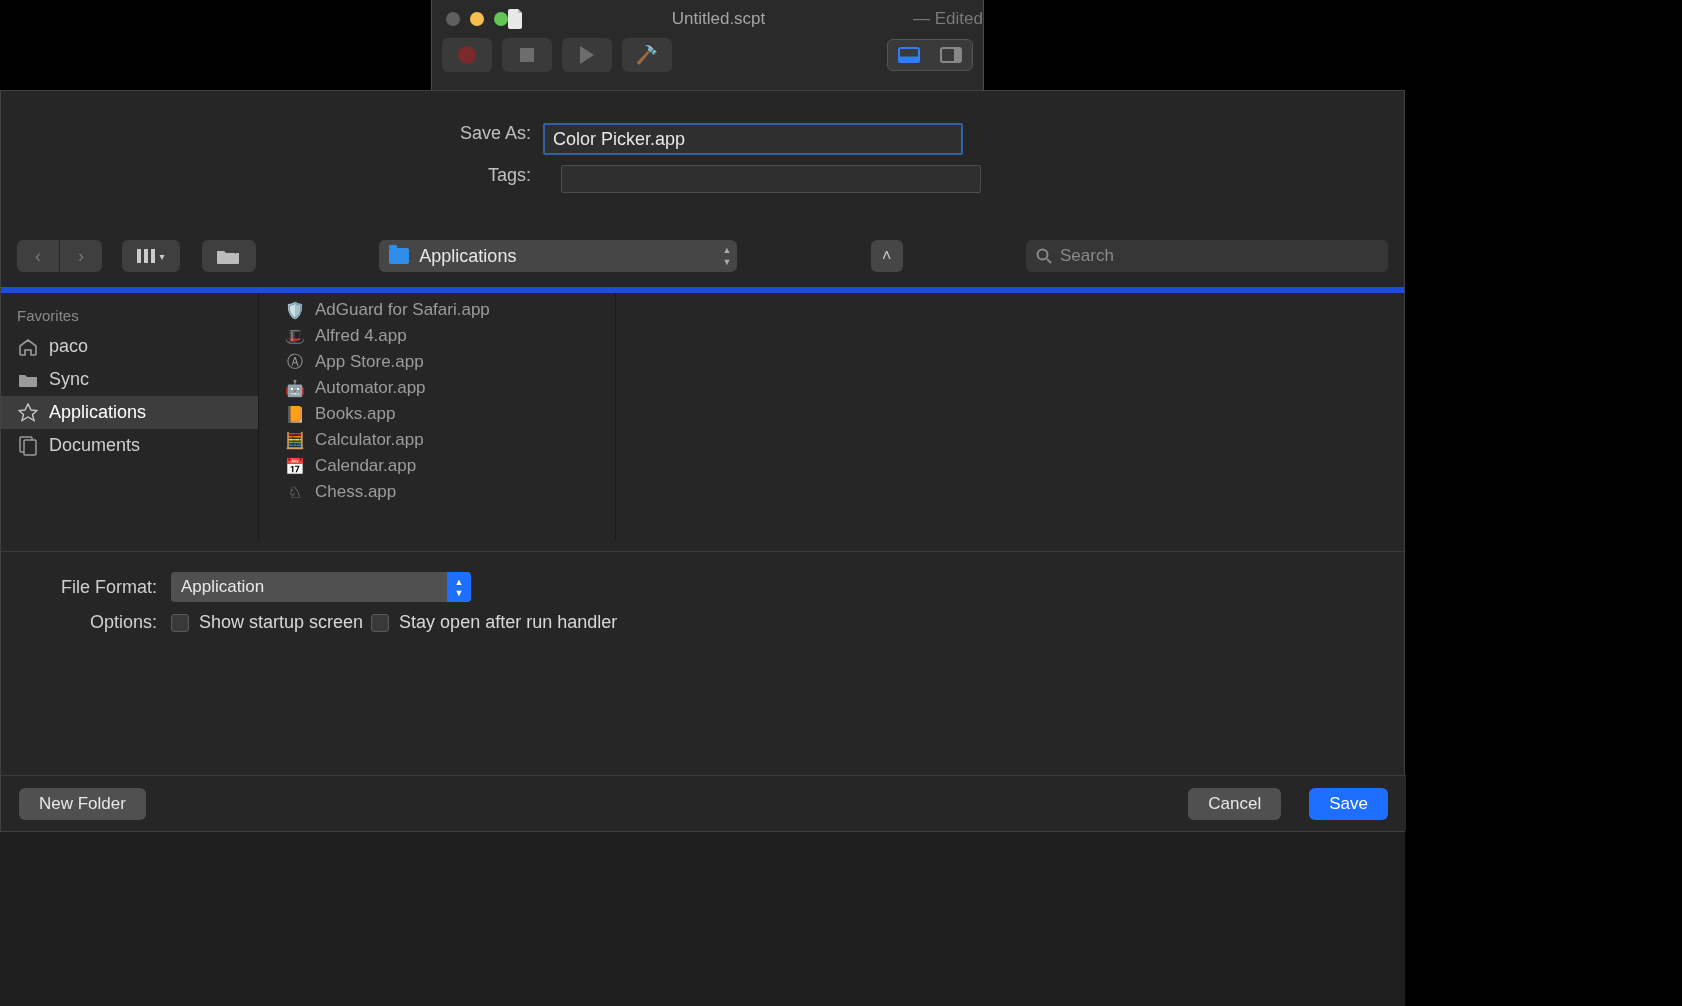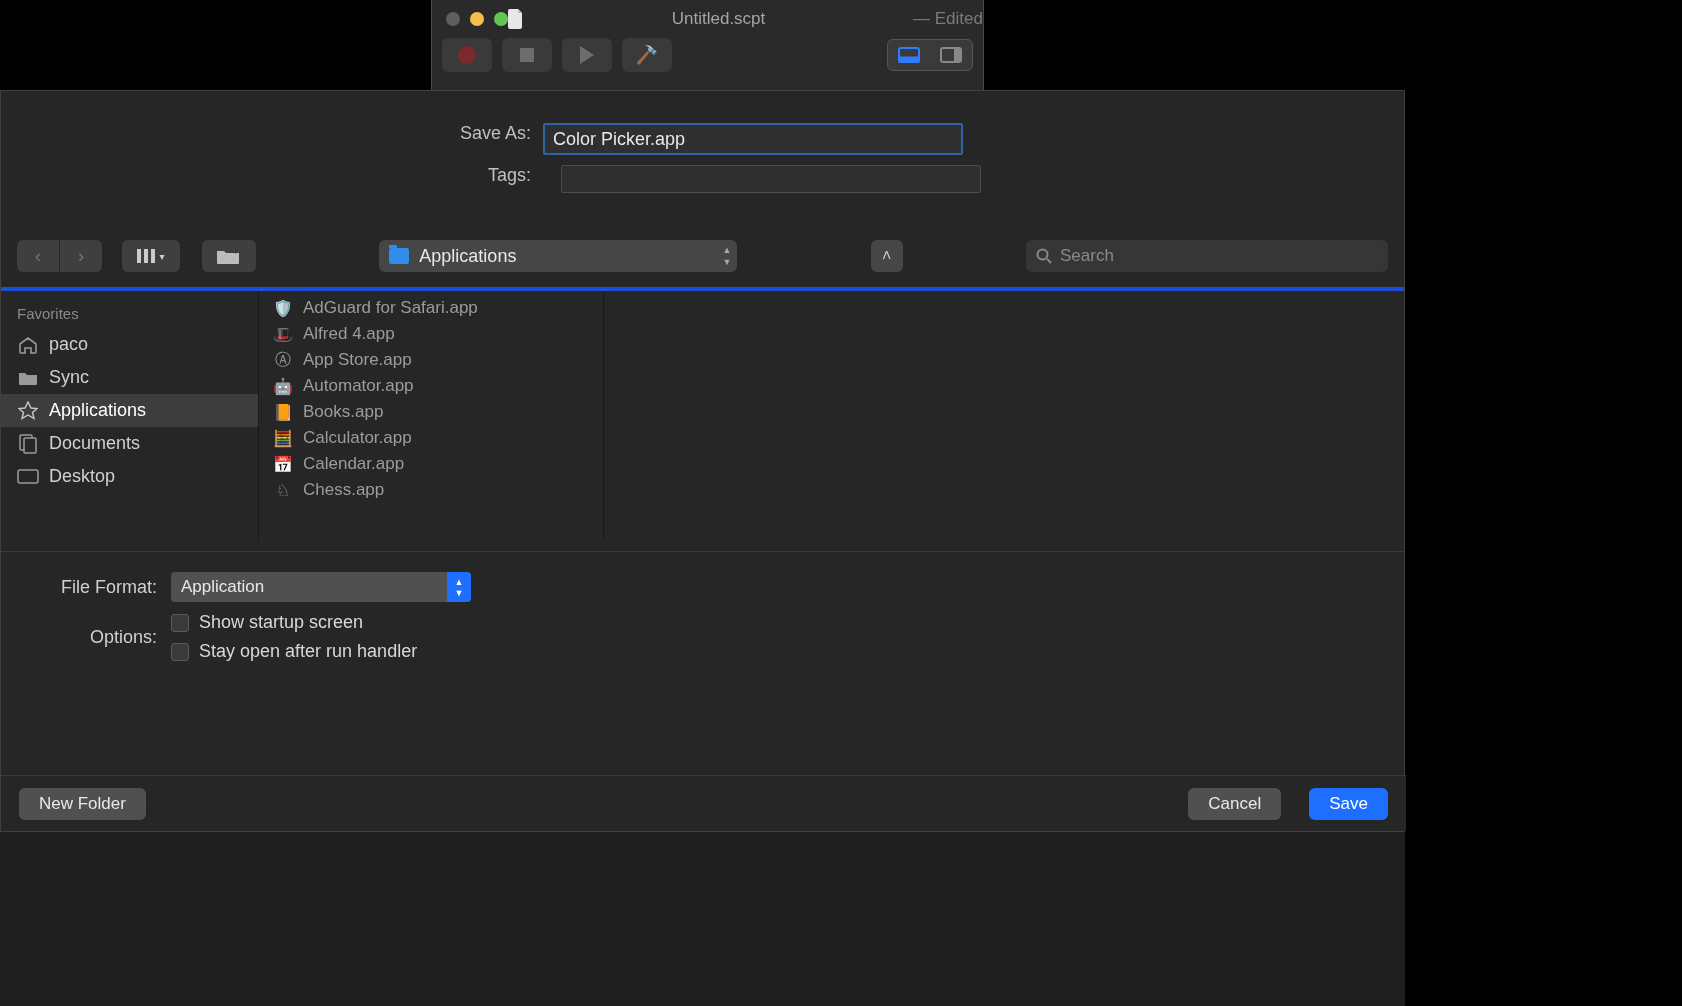--- a/index.html
+++ b/index.html
@@ -38,21 +38,21 @@
   .navgroup .navbtn:first-child { border-top-right-radius:0; border-bottom-right-radius:0; margin-right:1px;}
   .navgroup .navbtn:last-child { border-top-left-radius:0; border-bottom-left-radius:0; }
   .view-select { width:58px; height:32px; background:#3f3f3f; border-radius:6px; display:flex; align-items:center; justify-content:center; gap:4px; color:#ccc; margin-left:12px;}
   .newfolder-btn { width:54px; height:32px; background:#3f3f3f; border-radius:6px; display:flex; align-items:center; justify-content:center; margin-left:14px; }
   .loc-select { margin-left:auto; margin-right:auto; height:32px; width:358px; background:#464646; border-radius:6px; display:flex; align-items:center; padding:0 10px; gap:10px; position:relative; }
   .loc-select .stepper { position:absolute; right:6px; display:flex; flex-direction:column; gap:2px; color:#aaa; font-size:9px;}
   .loc-folder { width:20px; height:16px; background:#2e8eea; border-radius:2px; position:relative;}
   .loc-folder:before { content:""; position:absolute; top:-3px; left:0; width:8px; height:3px; background:#2e8eea; border-radius:1px 1px 0 0;}
   .collapse-btn { width:32px; height:32px; background:#464646; border-radius:6px; display:flex; align-items:center; justify-content:center; margin-left:10px; color:#ccc; }
   .search-box { margin-left:auto; width:362px; height:32px; background:#363636; border-radius:6px; display:flex; align-items:center; padding:8px 10px; gap:8px; color:#8a8a8a; font-size:17px; }
-  .browser { position:absolute; top:196px; left:0; right:0; height:254px; display:flex; border-top:4px solid #1d4ed8;}
+  .browser { position:absolute; top:196px; left:0; right:0; height:254px; display:flex; border-top:6px solid #1d4ed8;gap:12px;}
   .sidebar { width:258px; background:#262626; border-right:1px solid #1a1a1a; padding-top:10px; }
   .sb-header { font-size:15px; color:#8a8a8a; padding:4px 16px 6px; }
   .sb-item { display:flex; align-items:center; gap:10px; padding:6px 16px; font-size:18px; color:#d0d0d0; cursor:default; }
   .sb-item.active { background:#3d3d3d; color:#fff; }
   .sb-icon { width:22px; height:20px; display:flex; align-items:center; justify-content:center; color:#9a9a9a; }
   .col1 { width:345px; border-right:1px solid #1a1a1a; overflow:hidden; }
   .col1-list { padding-top:4px; }
   .f-item { display:flex; align-items:center; gap:10px; padding:3px 14px; font-size:17px; color:#9c9c9c; }
   .f-ic { width:20px; height:20px; display:inline-flex; align-items:center; justify-content:center; font-size:16px; }
   .options-area { position:absolute; top:460px; left:0; right:0; padding:20px 0 0 0; border-top:1px solid #3a3a3a;}
@@ -204,28 +204,20 @@
           </div>
           <div class="sb-item">
             <span class="sb-icon">
               <svg width="18" height="20">
                 <rect x="1" y="1" width="12" height="15" rx="1" fill="none" stroke="#9a9a9a" stroke-width="1.5"></rect>
                 <rect x="5" y="4" width="12" height="15" rx="1" fill="#262626" stroke="#9a9a9a" stroke-width="1.5"></rect>
               </svg>
             </span>
             <span>Documents</span>
           </div>
-          <div class="sb-item">
-            <span class="sb-icon">
-              <svg width="22" height="16">
-                <rect x="1" y="1" width="20" height="13" rx="2" fill="none" stroke="#9a9a9a" stroke-width="1.5"></rect>
-              </svg>
-            </span>
-            <span>Desktop</span>
-          </div>
         </div>
     </div>
     <div class="col1">
       <div class="col1-list" id="file-list">
           <div class="f-item">
             <span class="f-ic">🛡️</span>
             <span>AdGuard for Safari.app</span>
           </div>
           <div class="f-item">
             <span class="f-ic">🎩</span>
@@ -266,21 +258,21 @@
       <div class="format-select">
         <span>Application</span>
         <div class="dd">
             <span>▲</span>
             <span>▼</span>
           </div>
       </div>
     </div>
     <div class="opt-row">
       <div class="opt-label">Options:</div>
-      <div style="display:flex; flex-direction:column; gap:8px;" id="opts">
+      <div style="display:flex; flex-direction:row; gap:8px;" id="opts">
           <div style="display: flex; align-items: center; gap: 10px;">
             <div class="chk"></div>
             <span class="chk-label">Show startup screen</span>
           </div>
           <div style="display: flex; align-items: center; gap: 10px;">
             <div class="chk"></div>
             <span class="chk-label">Stay open after run handler</span>
           </div>
         </div>
     </div>

